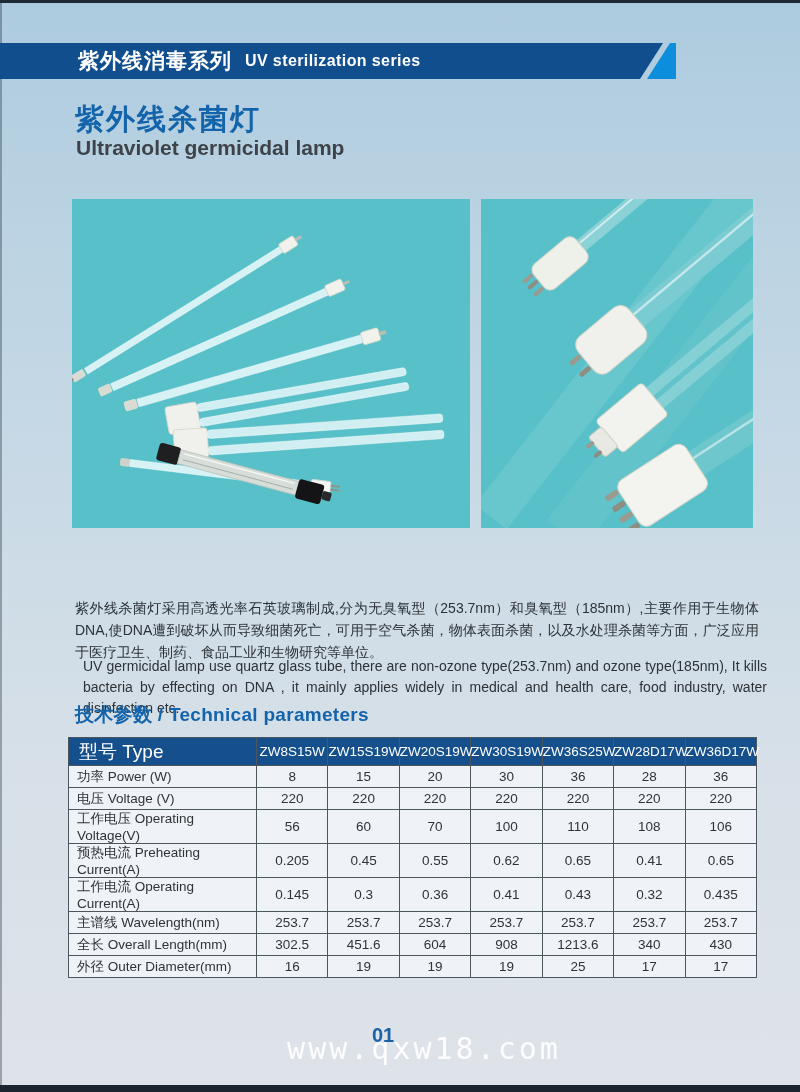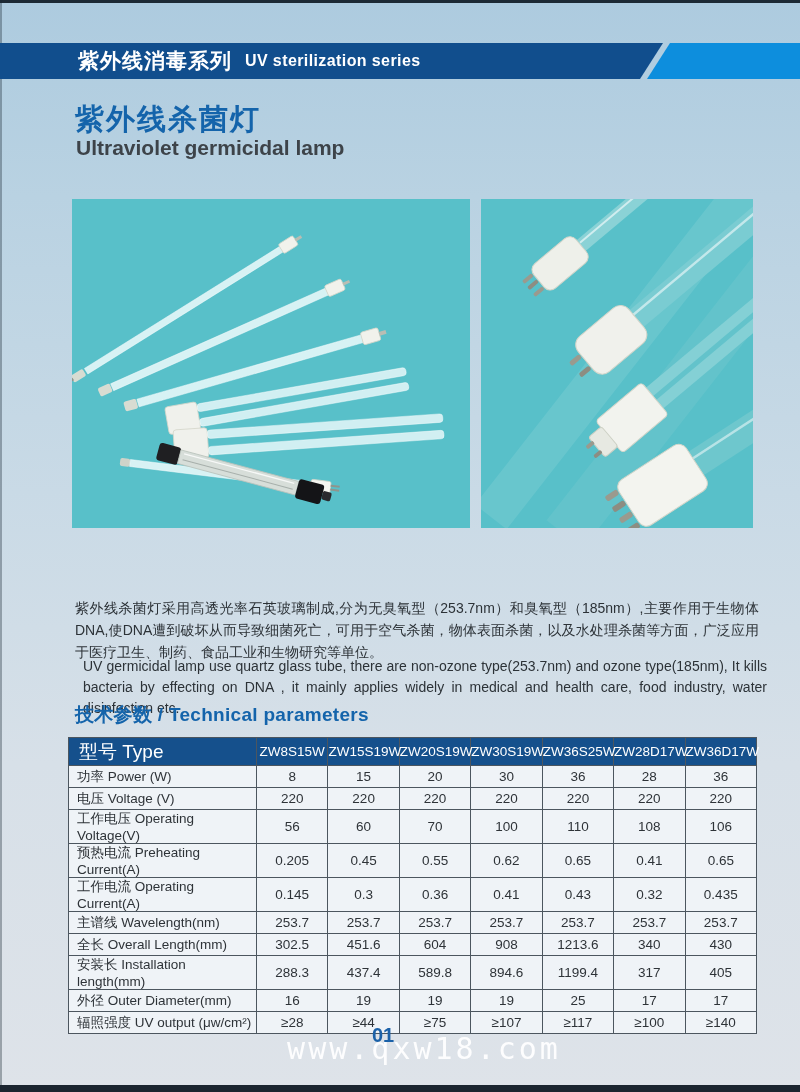--- a/index.html
+++ b/index.html
@@ -7,21 +7,21 @@
   .page {
     position:relative; width:800px; height:1092px; margin:0 auto;
     background: linear-gradient(180deg,#adcbdf 0%, #b9d2e2 18%, #c9dae6 45%, #d7e0e8 70%, #dee3e9 100%);
     font-family:"Liberation Sans","DejaVu Sans",sans-serif;
     overflow:hidden;
   }
   .top-edge { position:absolute; top:0; left:0; width:100%; height:3px; background:#1d2a35; }
   .left-edge { position:absolute; top:0; left:0; width:2px; height:100%; background:rgba(25,40,52,0.35); }
   .bottom-band { position:absolute; bottom:0; left:0; width:100%; height:7px; background:#1b2530; }
 
-  .header-band { position:absolute; top:43px; left:0; width:800px; height:36px; }
+  .header-band { position:absolute; top:43px; left:0; width:676px; height:36px; }
   .band-navy {
     position:absolute; top:0; left:0; width:100%; height:100%;
     background:#114e8d;
     clip-path: polygon(0px 0px, 663px 0px, 640px 100%, 0px 100%);
     display:flex; align-items:center; padding-left:78px;
   }
   .band-blue {
     position:absolute; top:0; left:0; width:100%; height:100%;
     background:#0d8edd;
     clip-path: polygon(670px 0px, 100% 0px, 100% 100%, 647px 100%);
@@ -271,49 +271,29 @@
           <td class="label">全长 Overall Length(mm)</td>
           <td>302.5</td>
           <td>451.6</td>
           <td>604</td>
           <td>908</td>
           <td>1213.6</td>
           <td>340</td>
           <td>430</td>
         </tr>
         <tr>
-          <td class="label">安装长 Installation length(mm)</td>
-          <td>288.3</td>
-          <td>437.4</td>
-          <td>589.8</td>
-          <td>894.6</td>
-          <td>1199.4</td>
-          <td>317</td>
-          <td>405</td>
-        </tr>
-        <tr>
           <td class="label">外径 Outer Diameter(mm)</td>
           <td>16</td>
           <td>19</td>
           <td>19</td>
           <td>19</td>
           <td>25</td>
           <td>17</td>
           <td>17</td>
         </tr>
-        <tr>
-          <td class="label">辐照强度 UV output (μw/cm²)</td>
-          <td>≥28</td>
-          <td>≥44</td>
-          <td>≥75</td>
-          <td>≥107</td>
-          <td>≥117</td>
-          <td>≥100</td>
-          <td>≥140</td>
-        </tr>
       </tbody>
   </table>
 
   <div class="footer-pageno">01</div>
   <div class="watermark">www.qxw18.com</div>
 
   <div class="bottom-band"></div>
 </div>
 
 </body></html>

